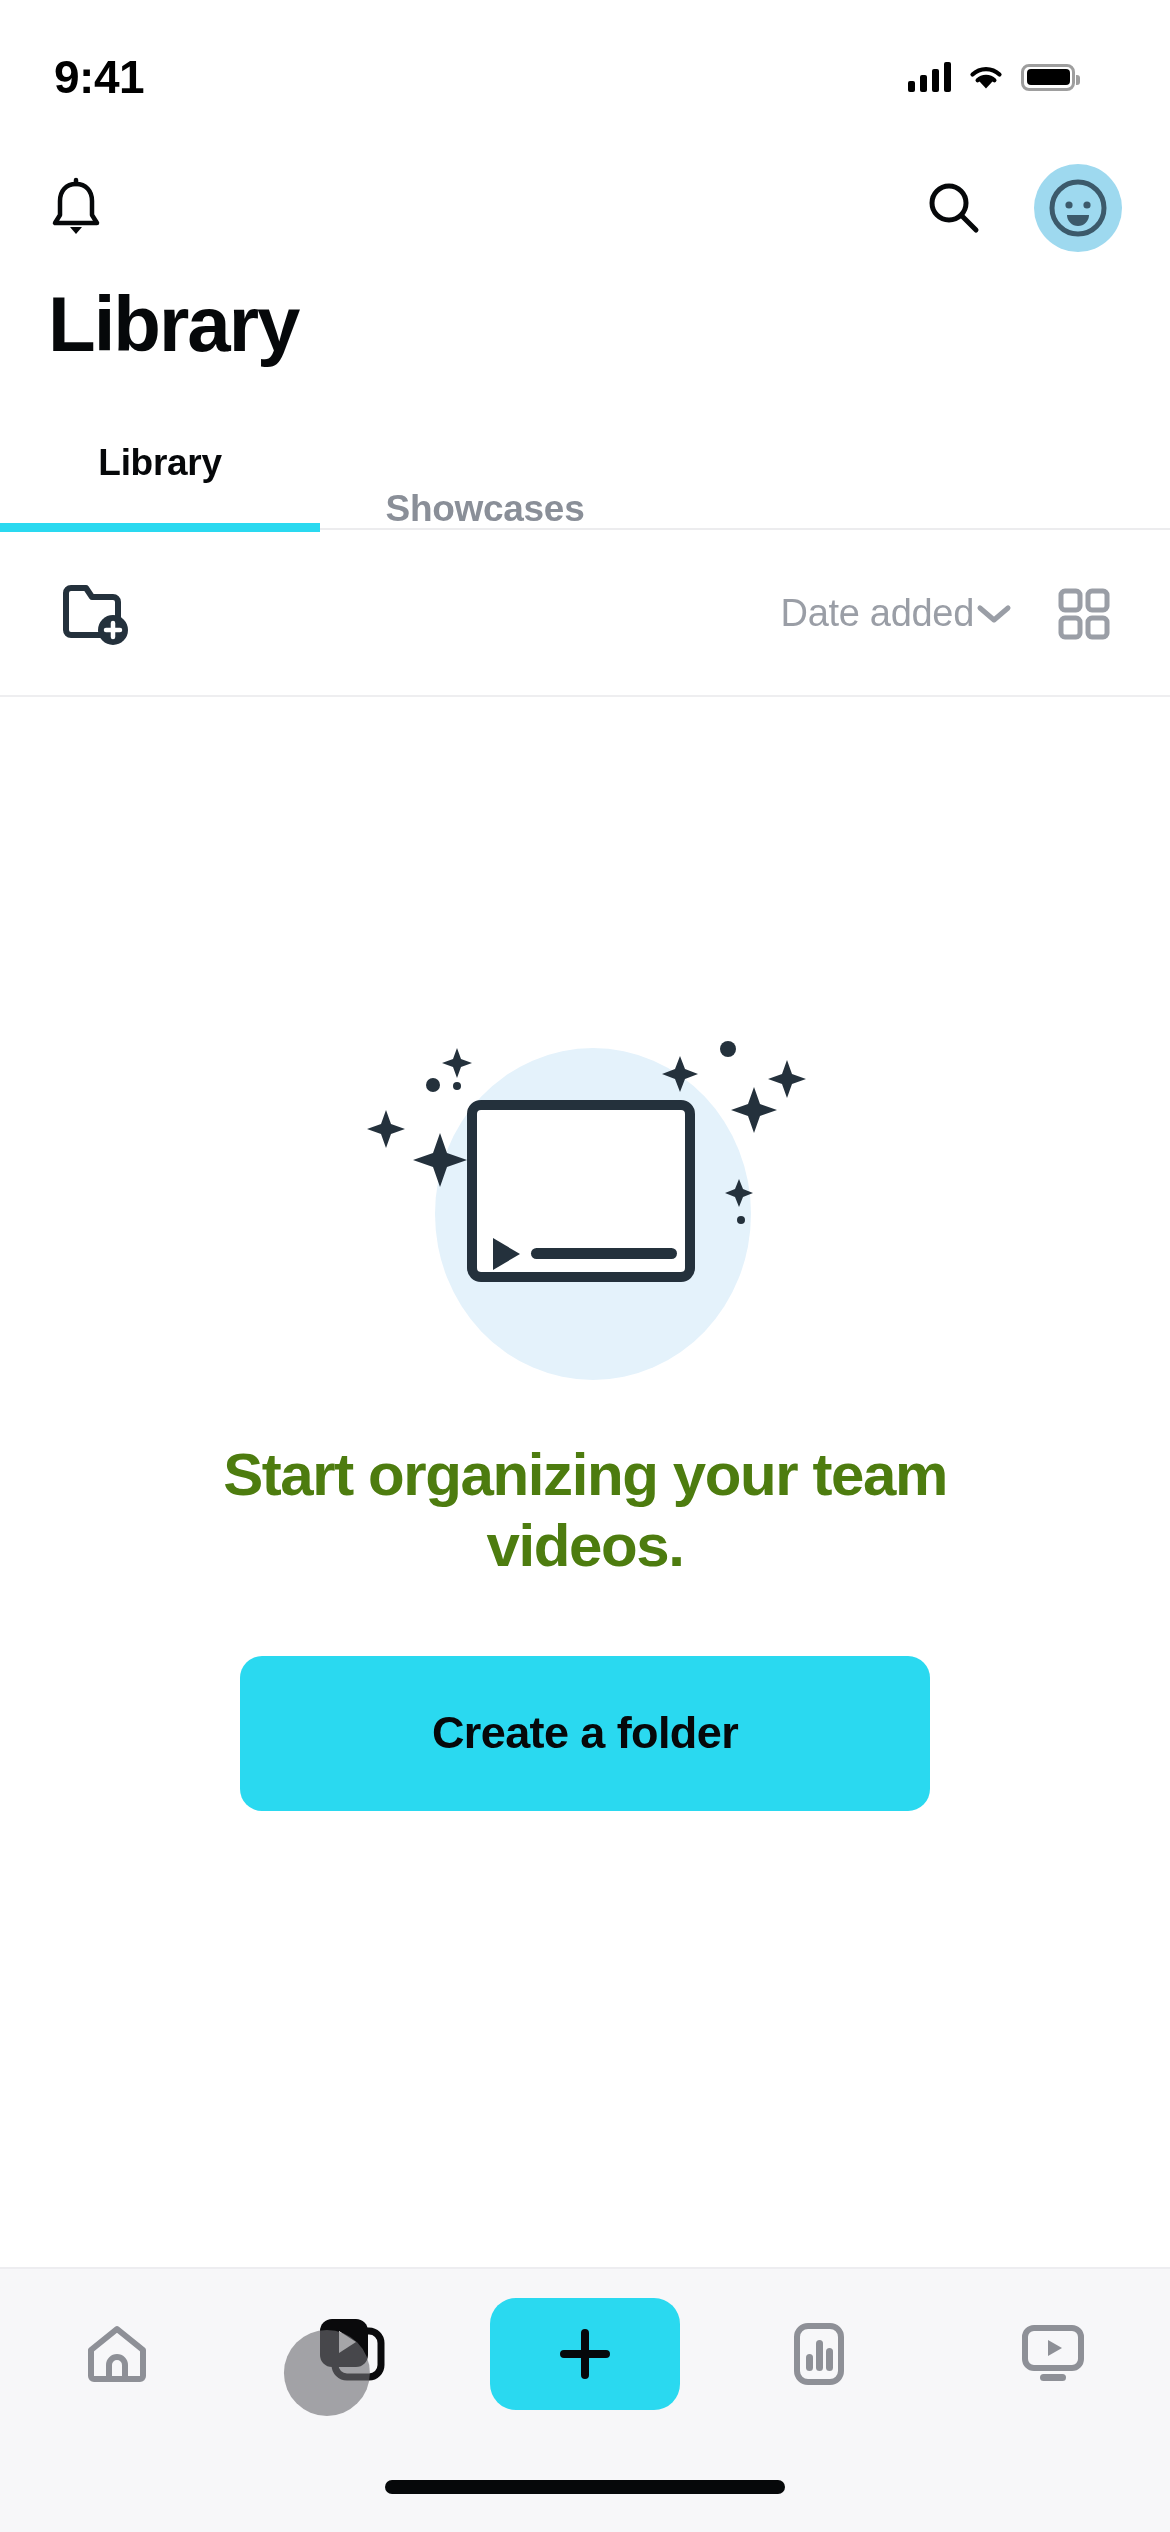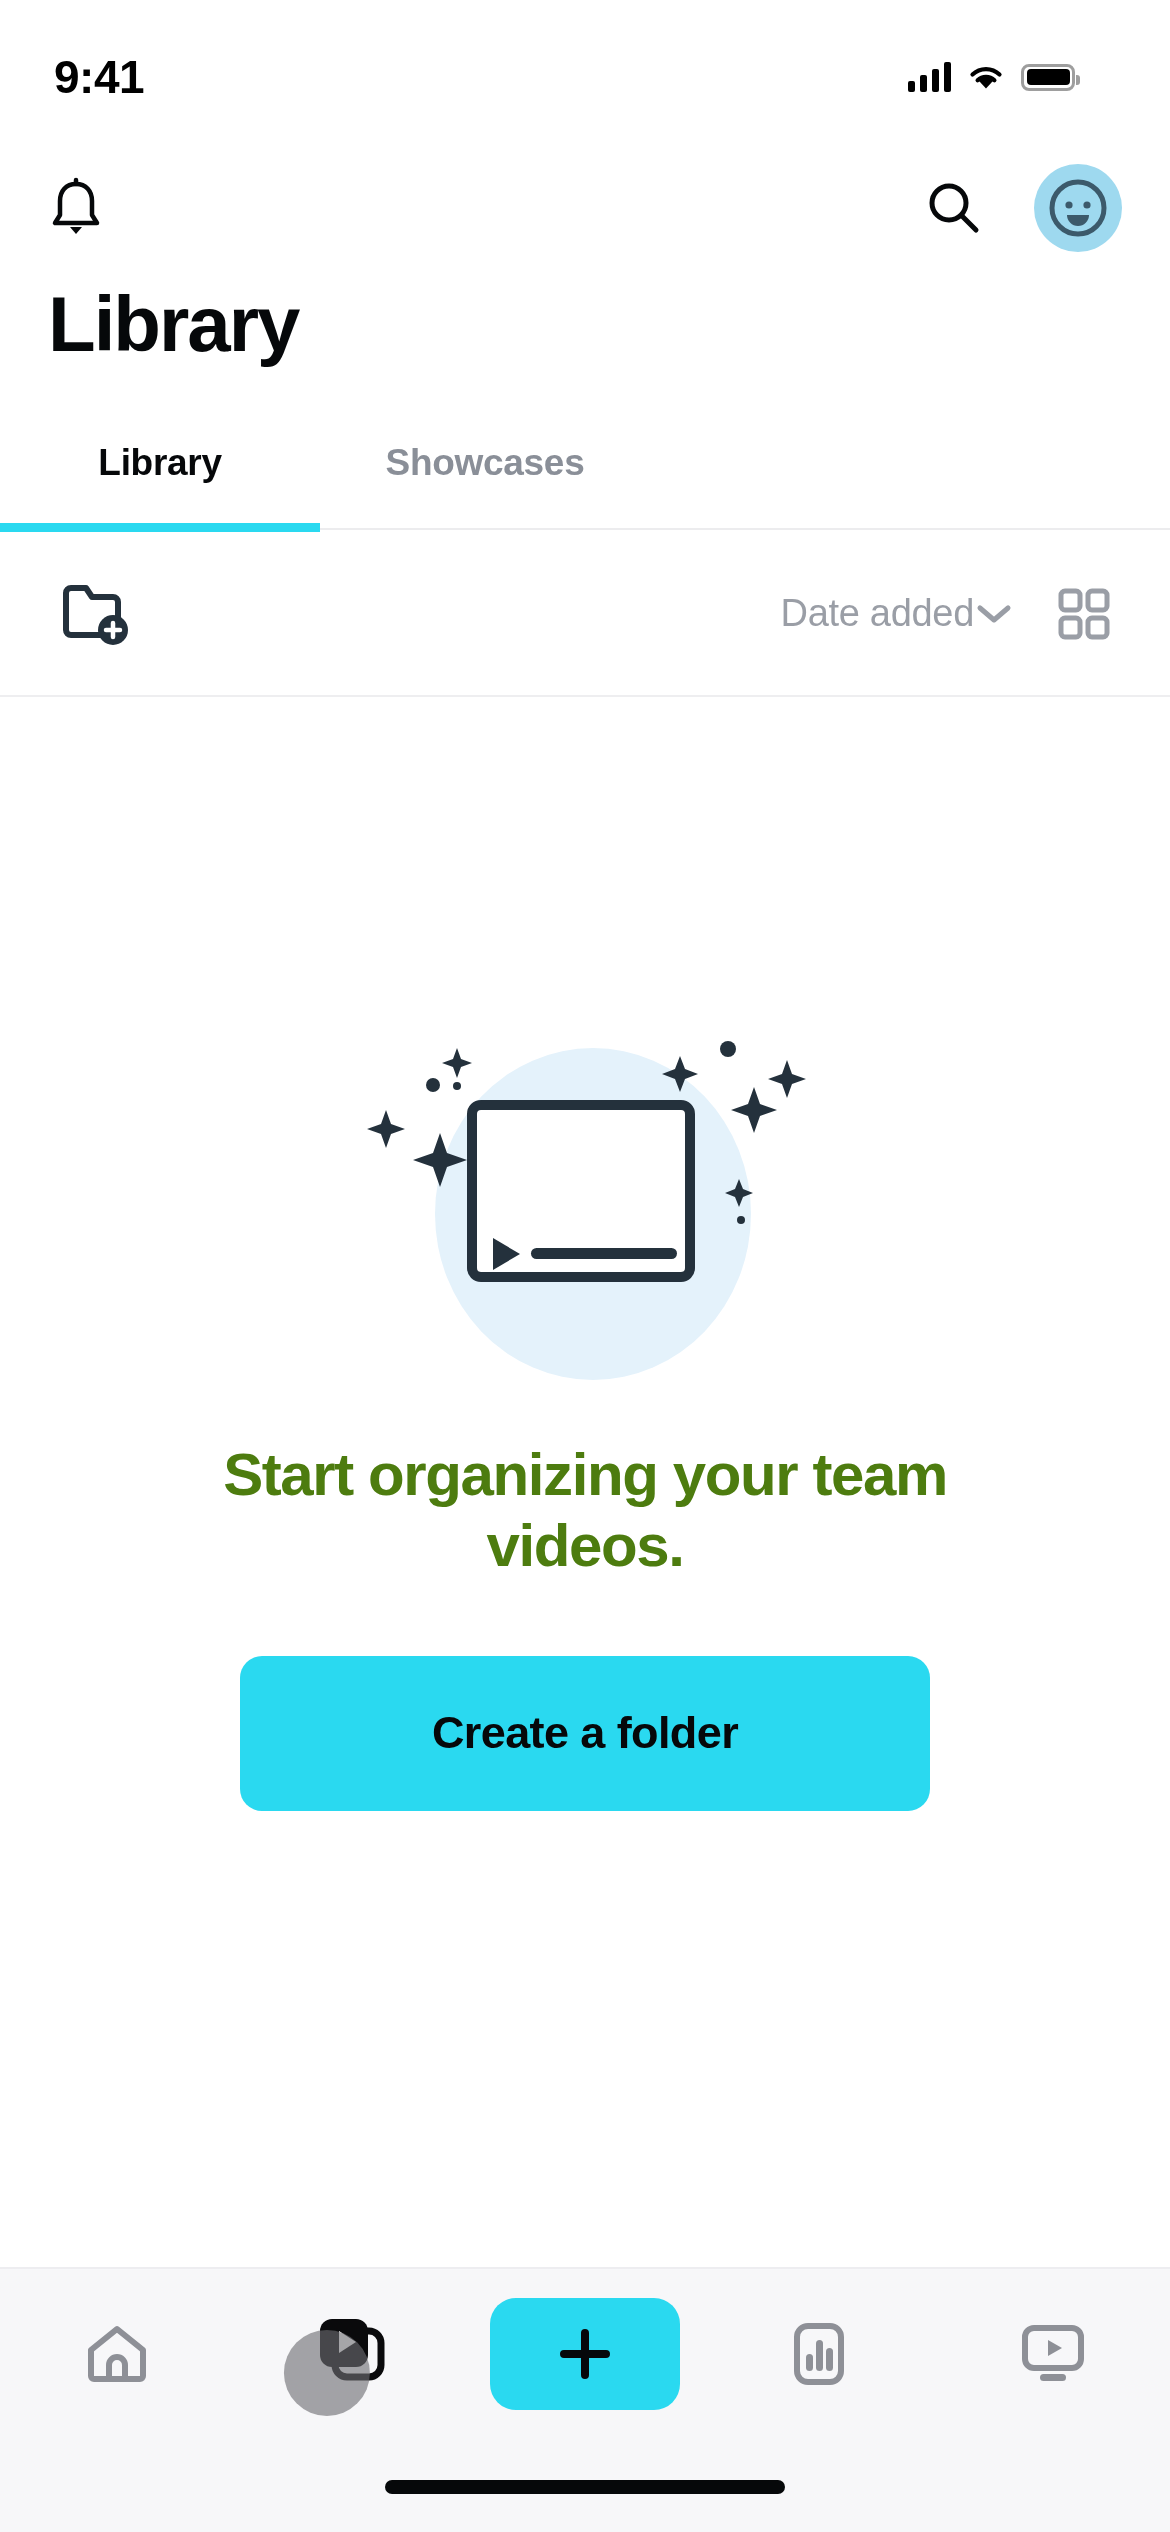--- a/index.html
+++ b/index.html
@@ -69,21 +69,21 @@
     position:absolute; top:420px; left:0; width:1170px; height:110px;
     border-bottom:2px solid #ececee;
     display:flex; align-items:flex-start;
   }
   .tab {
     position:relative; height:110px; display:flex; align-items:flex-start;
     justify-content:center; padding-top:22px;
     font-size:37px; font-weight:700; color:#8a8f98; letter-spacing:-0.3px;
   }
   .tab.t1 { width:320px; }
-  .tab.t2 { width:330px; }
+  .tab.t2 { width:330px;align-items:flex-end; }
   .tab.active { color:#06080a; }
   .tab.active::after {
     content:""; position:absolute; bottom:-2px; left:0; right:0;
     height:9px; background:#2ad9f0;
   }
 
   
   .toolbar {
     position:absolute; top:532px; left:0; width:1170px; height:165px;
     display:flex; align-items:center; justify-content:space-between;

